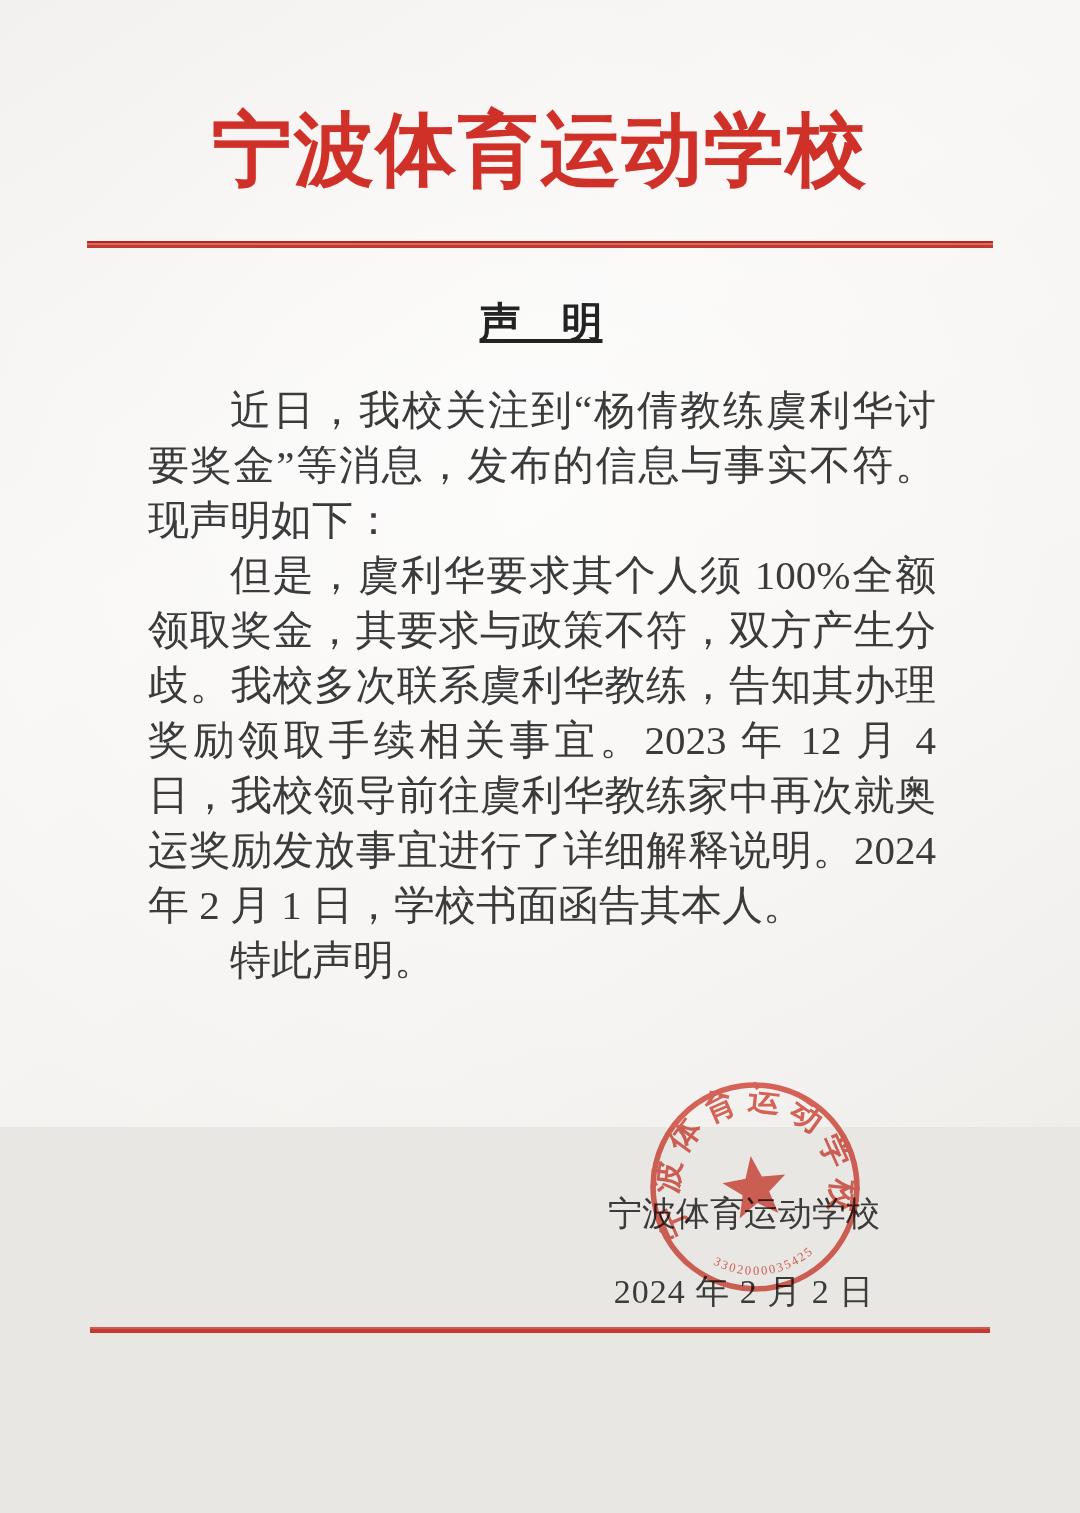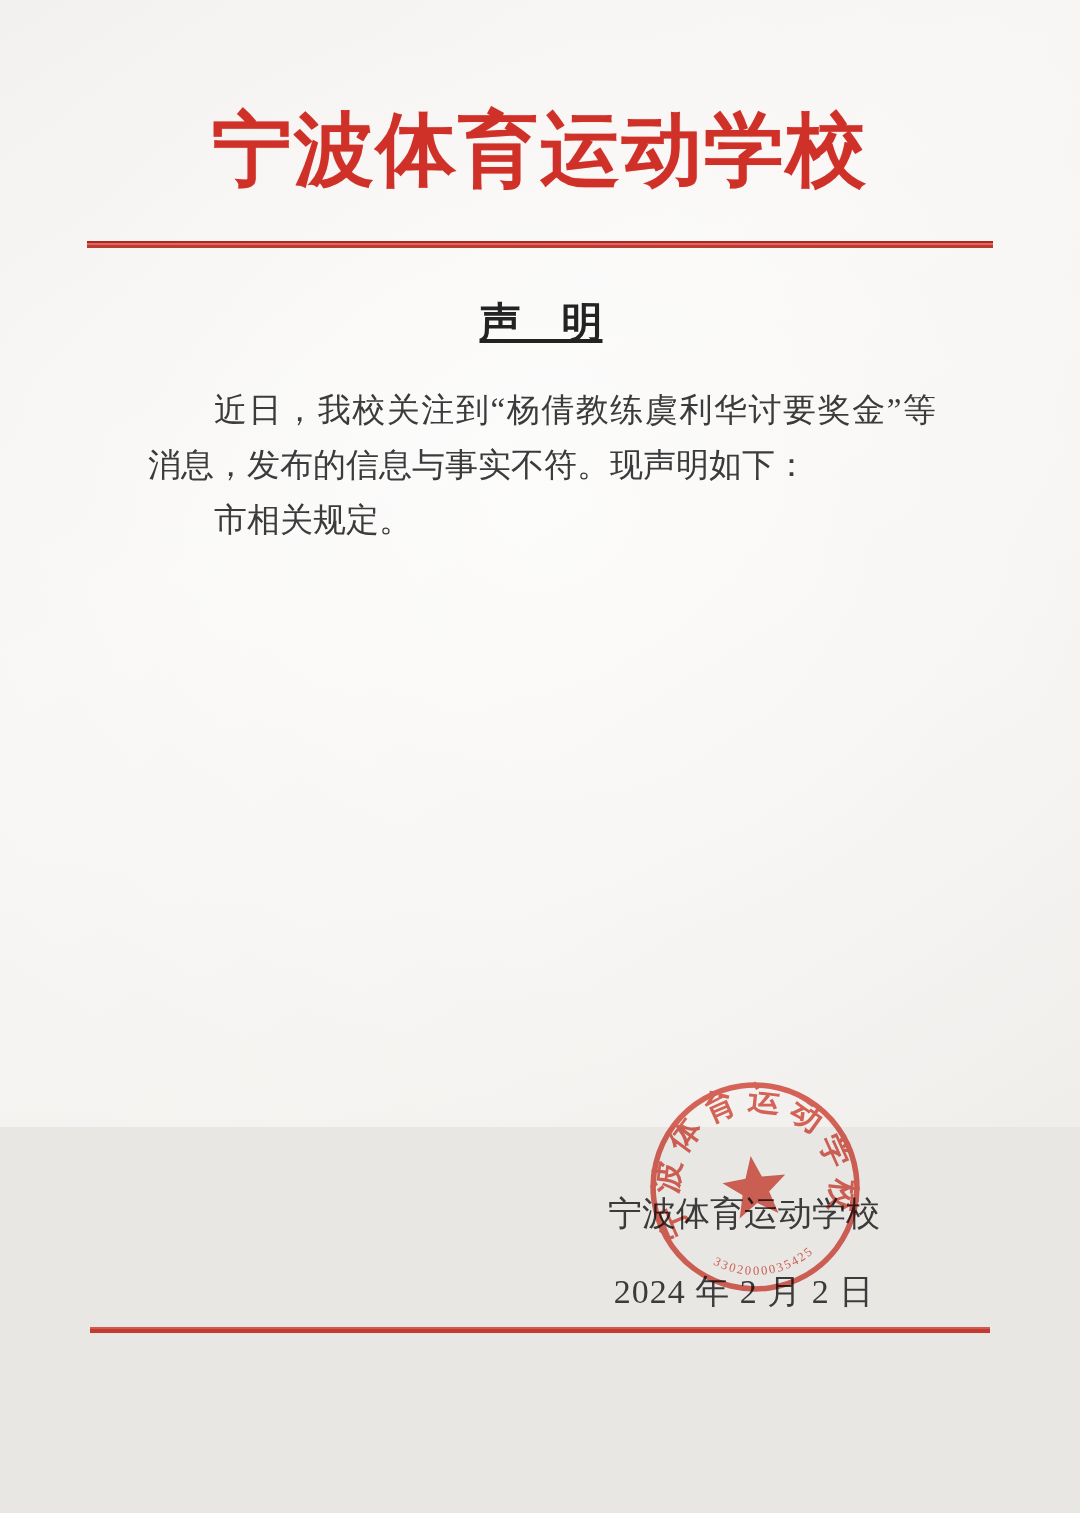--- a/index.html
+++ b/index.html
@@ -24,21 +24,21 @@
   .rule-top{
     position:absolute;top:241px;left:87px;width:906px;height:7px;
     background:linear-gradient(to bottom,#b3261f 0 32%,#da6a62 32% 55%,#bf3a31 55% 100%);
   }
   .statement-heading{
     position:absolute;top:294px;left:0;width:100%;margin:1px;
     text-align:center;font-size:41px;font-weight:700;color:#232323;text-decoration:underline;
   }
   .body-text{
     position:absolute;top:383px;left:148px;width:788px;
-    font-size:33px;line-height:55px;color:#3b3b3b;
+    font-size:41px;line-height:55px;color:#3b3b3b;
     text-align:justify;text-justify:inter-character;
   }
   .para{margin:0;text-indent:2em;}
   .sign-block{
     position:absolute;top:1194px;left:598px;width:292px;
     text-align:center;color:#3b3b3b;font-size:34px;line-height:40px;
   }
   .sign-date{margin-top:38px;letter-spacing:1px;}
   .seal{
     position:absolute;left:644px;top:1076px;width:222px;height:222px;
@@ -57,21 +57,22 @@
 <div class="photo">
 
   <h1 class="letterhead-title">宁波体育运动学校</h1>
 
   <div class="rule-top"></div>
 
   <h2 class="statement-heading">声　明</h2>
 
   <div class="body-text">
     <p class="para">近日，我校关注到“杨倩教练虞利华讨要奖金”等消息，发布的信息与事实不符。现声明如下：</p>
-    <p class="para">市相关规定。</p>
+    <p class="para">但是，虞利华要求其个人须 100%全额领取奖金，其要求与政策不符，双方产生分歧。我校多次联系虞利华教练，告知其办理奖励领取手续相关事宜。2023 年 12 月 4 日，我校领导前往虞利华教练家中再次就奥运奖励发放事宜进行了详细解释说明。2024 年 2 月 1 日，学校书面函告其本人。</p>
+    <p class="para">特此声明。</p>
   </div>
 
   <div class="sign-block">
     <div class="sign-name">宁波体育运动学校</div>
     <div class="sign-date">2024 年 2 月 2 日</div>
   </div>
 
   <svg class="seal" viewBox="0 0 220 220" xmlns="http://www.w3.org/2000/svg">
     <defs>
       <path id="sealArcTop" d="M 43.3,148.5 A 77,77 0 1 1 176.7,148.5" fill="none"></path>

